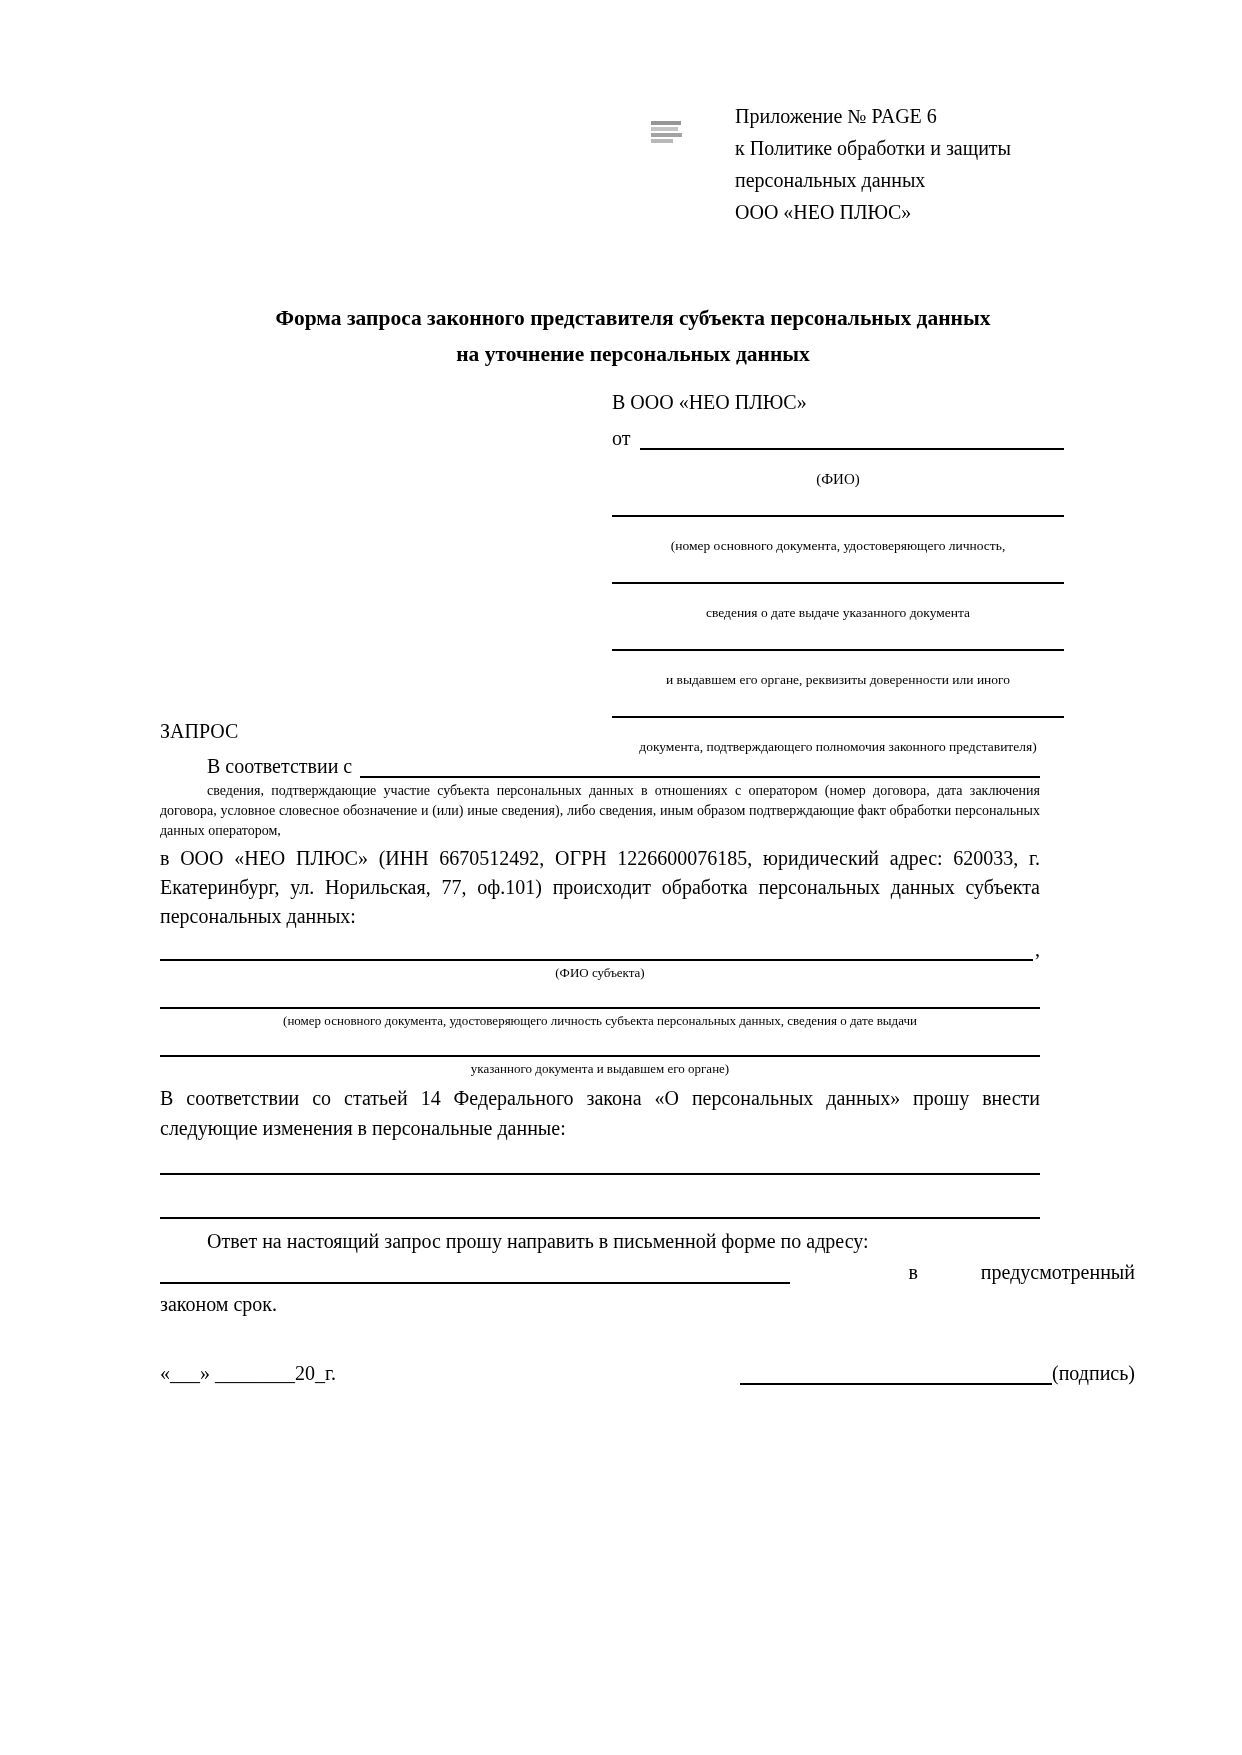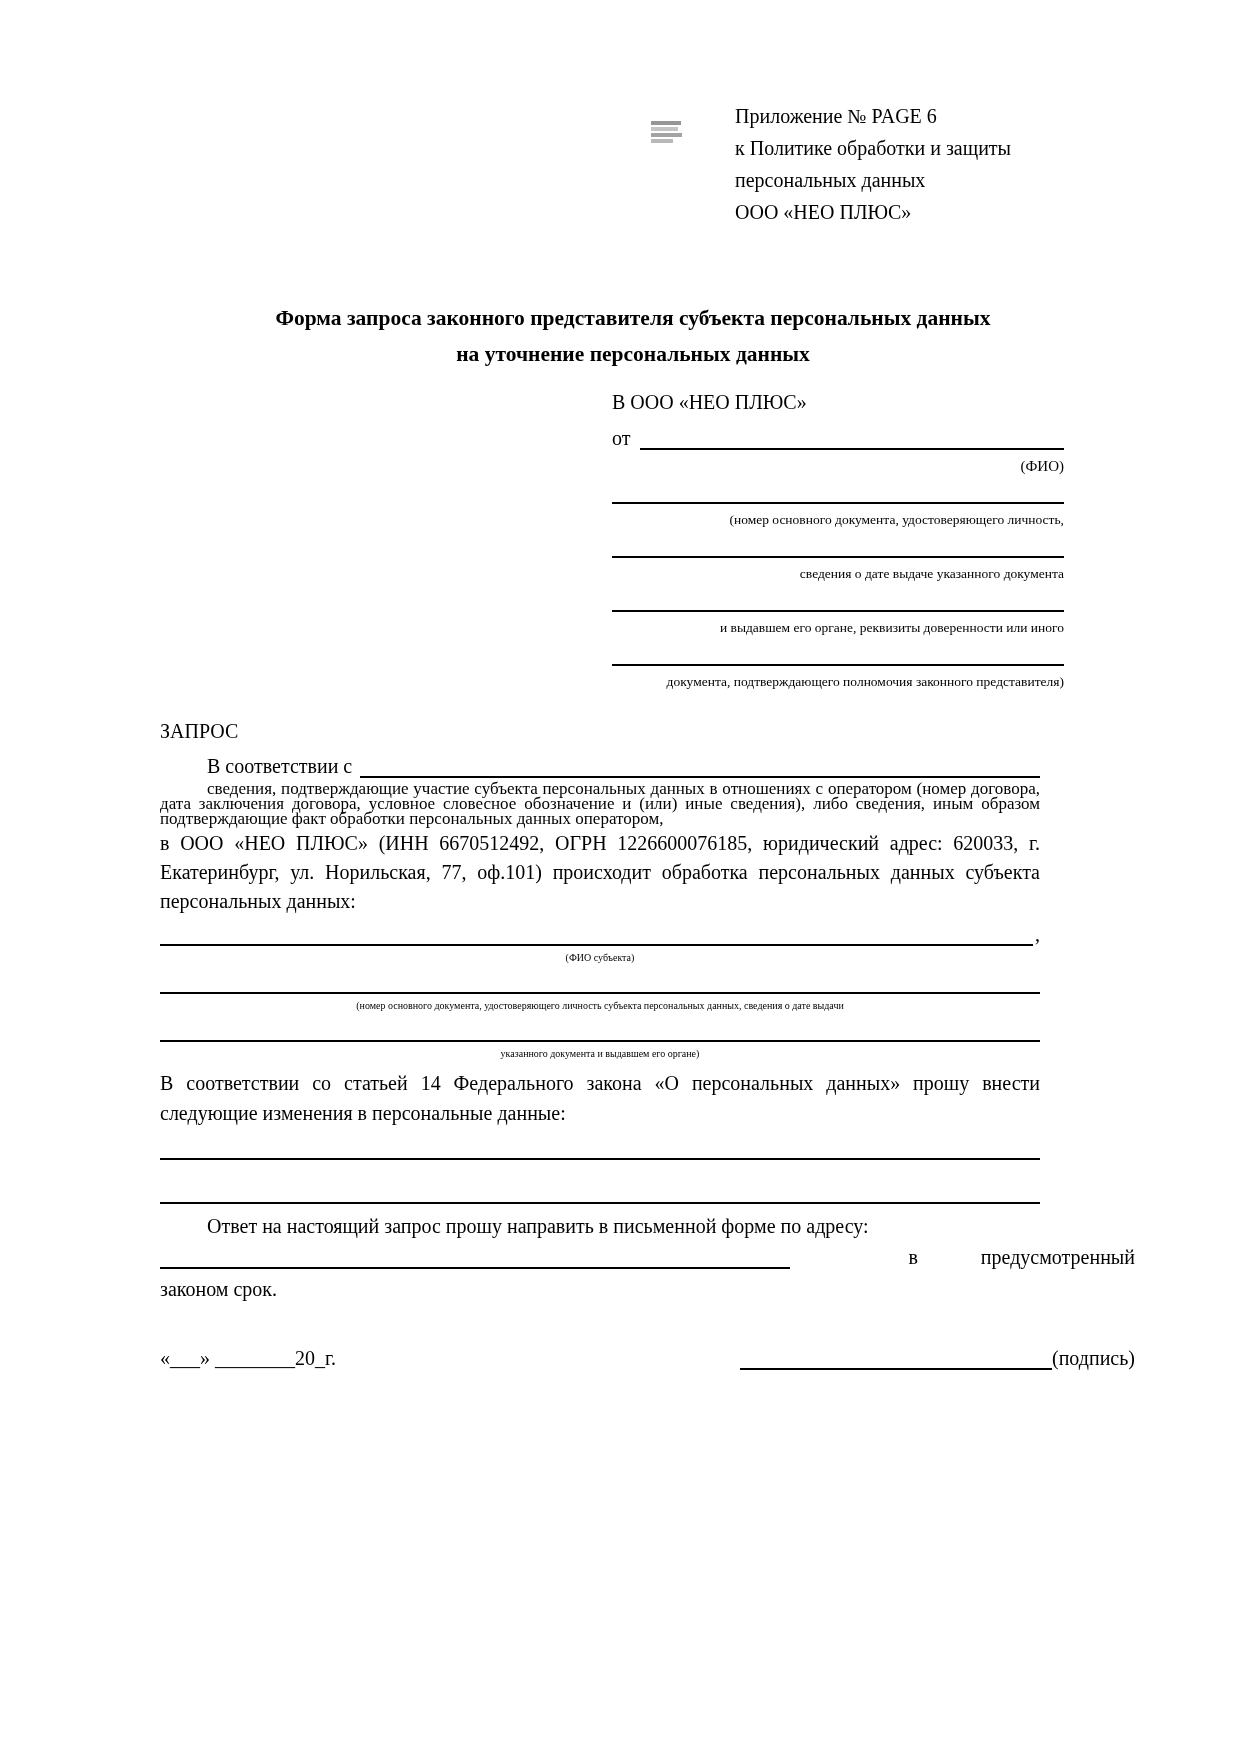--- a/index.html
+++ b/index.html
@@ -27,34 +27,34 @@
 
   
   .title { position: absolute; left: 12px; top: 300px; width: 100%; text-align: center; font-weight: 700; font-size: 21.5px; line-height: 36px; }
 
   
   .addressee { position: absolute; left: 612px; top: 388px; width: 452px; font-size: 20px; }
   .addr-to { line-height: 28px; }
   .from-row { display: flex; align-items: flex-end; height: 30px; margin-top: 4px; justify-content: flex-end; }
   .from-label { margin-right: 10px; }
   .fill { flex: 1 1 auto; border-bottom: 2px solid #000; }
-  .addr-caption { font-size: 13.5px; line-height: 16px; text-align: right; padding-top: 8px; white-space: nowrap; }
+  .addr-caption { font-size: 13.5px; line-height: 16px; text-align: center; padding-top: 21px; white-space: nowrap; }
   .fio-caption { font-size: 15px; }
   .addr-group .fill-line { height: 28px; border-bottom: 2px solid #000; }
 
   
   .main { position: absolute; left: 160px; top: 712px; width: 880px; font-size: 20px; }
   .request-heading { text-align: left; font-size: 20px; line-height: 26px; margin: 6px 0 10px 0; font-weight: 400; }
   .intro-row { display: flex; align-items: flex-end; height: 24px; }
   .intro-prefix { margin-left: 47px; margin-right: 8px; white-space: nowrap; }
-  .footnote { font-size: 17px; line-height: 15px; text-align: justify; text-indent: 47px; margin-top: 3px; }
+  .footnote { font-size: 14px; line-height: 20px; text-align: justify; text-indent: 47px; margin-top: 3px; }
   .op-para { line-height: 29px; text-align: justify; margin-top: 3px; }
   .subject-row { display: flex; align-items: flex-end; height: 30px; }
   .comma { padding-left: 2px; }
-  .center-caption { font-size: 10px; line-height: 16px; text-align: center; padding-top: 4px; }
+  .center-caption { font-size: 13px; line-height: 16px; text-align: center; padding-top: 4px; }
   .fill-line { border-bottom: 2px solid #000; }
   .fl-26 { height: 26px; }
   .fl-30 { height: 30px; }
   .fl-42 { height: 42px; }
   .law-para { line-height: 30px; text-align: justify; margin-top: 6px; }
   .answer-line1 { text-indent: 47px; line-height: 29px; margin-top: 8px; }
   .answer-row { display: flex; align-items: flex-end; height: 28px; margin-right: -95px; gap: 16px; }
   .answer-fill { width: 630px; border-bottom: 2px solid #000; flex: 0 0 auto; }
   .answer-gap { flex: 1 1 auto; }
   .answer-tail { white-space: nowrap; word-spacing: 58px; }

